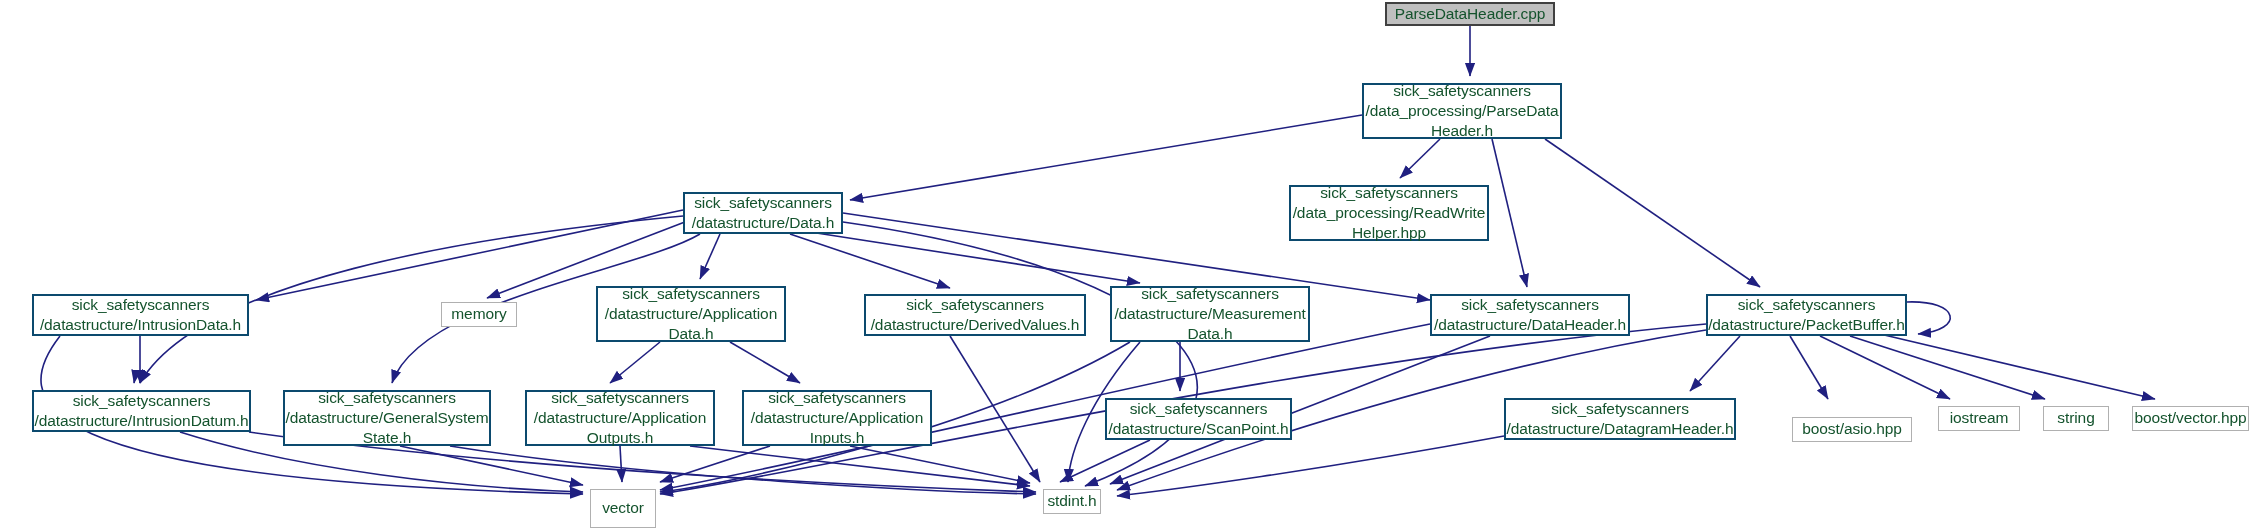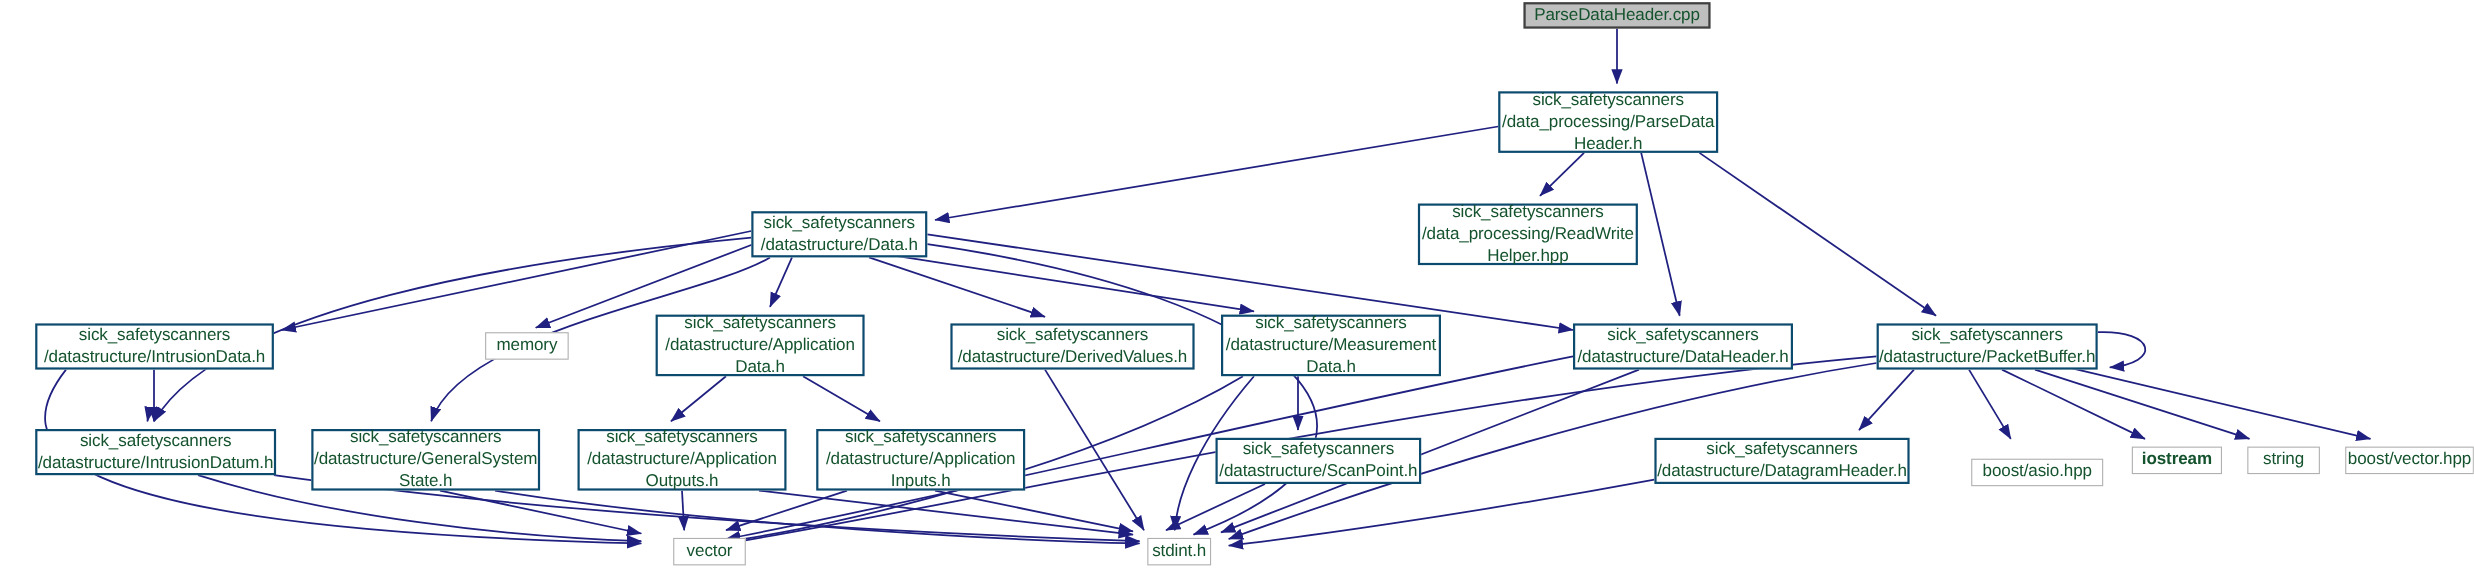--- a/index.html
+++ b/index.html
@@ -236,33 +236,33 @@
 
   <div class="node local" style="left:1504px; top:398px; width:232px; height:42px;">
     <span>sick_safetyscanners
 /datastructure/DatagramHeader.h</span>
   </div>
 
   <div class="node extern" style="left:1792px; top:417px; width:120px; height:25px;">
     <span>boost/asio.hpp</span>
   </div>
 
-  <div class="node extern" style="left:1938px; top:406px; width:82px; height:25px;font-weight:bold;">
+  <div class="node extern" style="left:1938px; top:406px; width:82px; height:25px;">
     <span>iostream</span>
   </div>
 
   <div class="node extern" style="left:2043px; top:406px; width:66px; height:25px;">
     <span>string</span>
   </div>
 
   <div class="node extern" style="left:2132px; top:406px; width:117px; height:25px;">
     <span>boost/vector.hpp</span>
   </div>
 
-  <div class="node extern" style="left:612px; top:489px; width:66px; height:25px;">
+  <div class="node extern" style="left:590px; top:489px; width:66px; height:39px;">
     <span>vector</span>
   </div>
 
   <div class="node extern" style="left:1043px; top:489px; width:58px; height:25px;">
     <span>stdint.h</span>
   </div>
 
 </div>
 
 </body></html>

